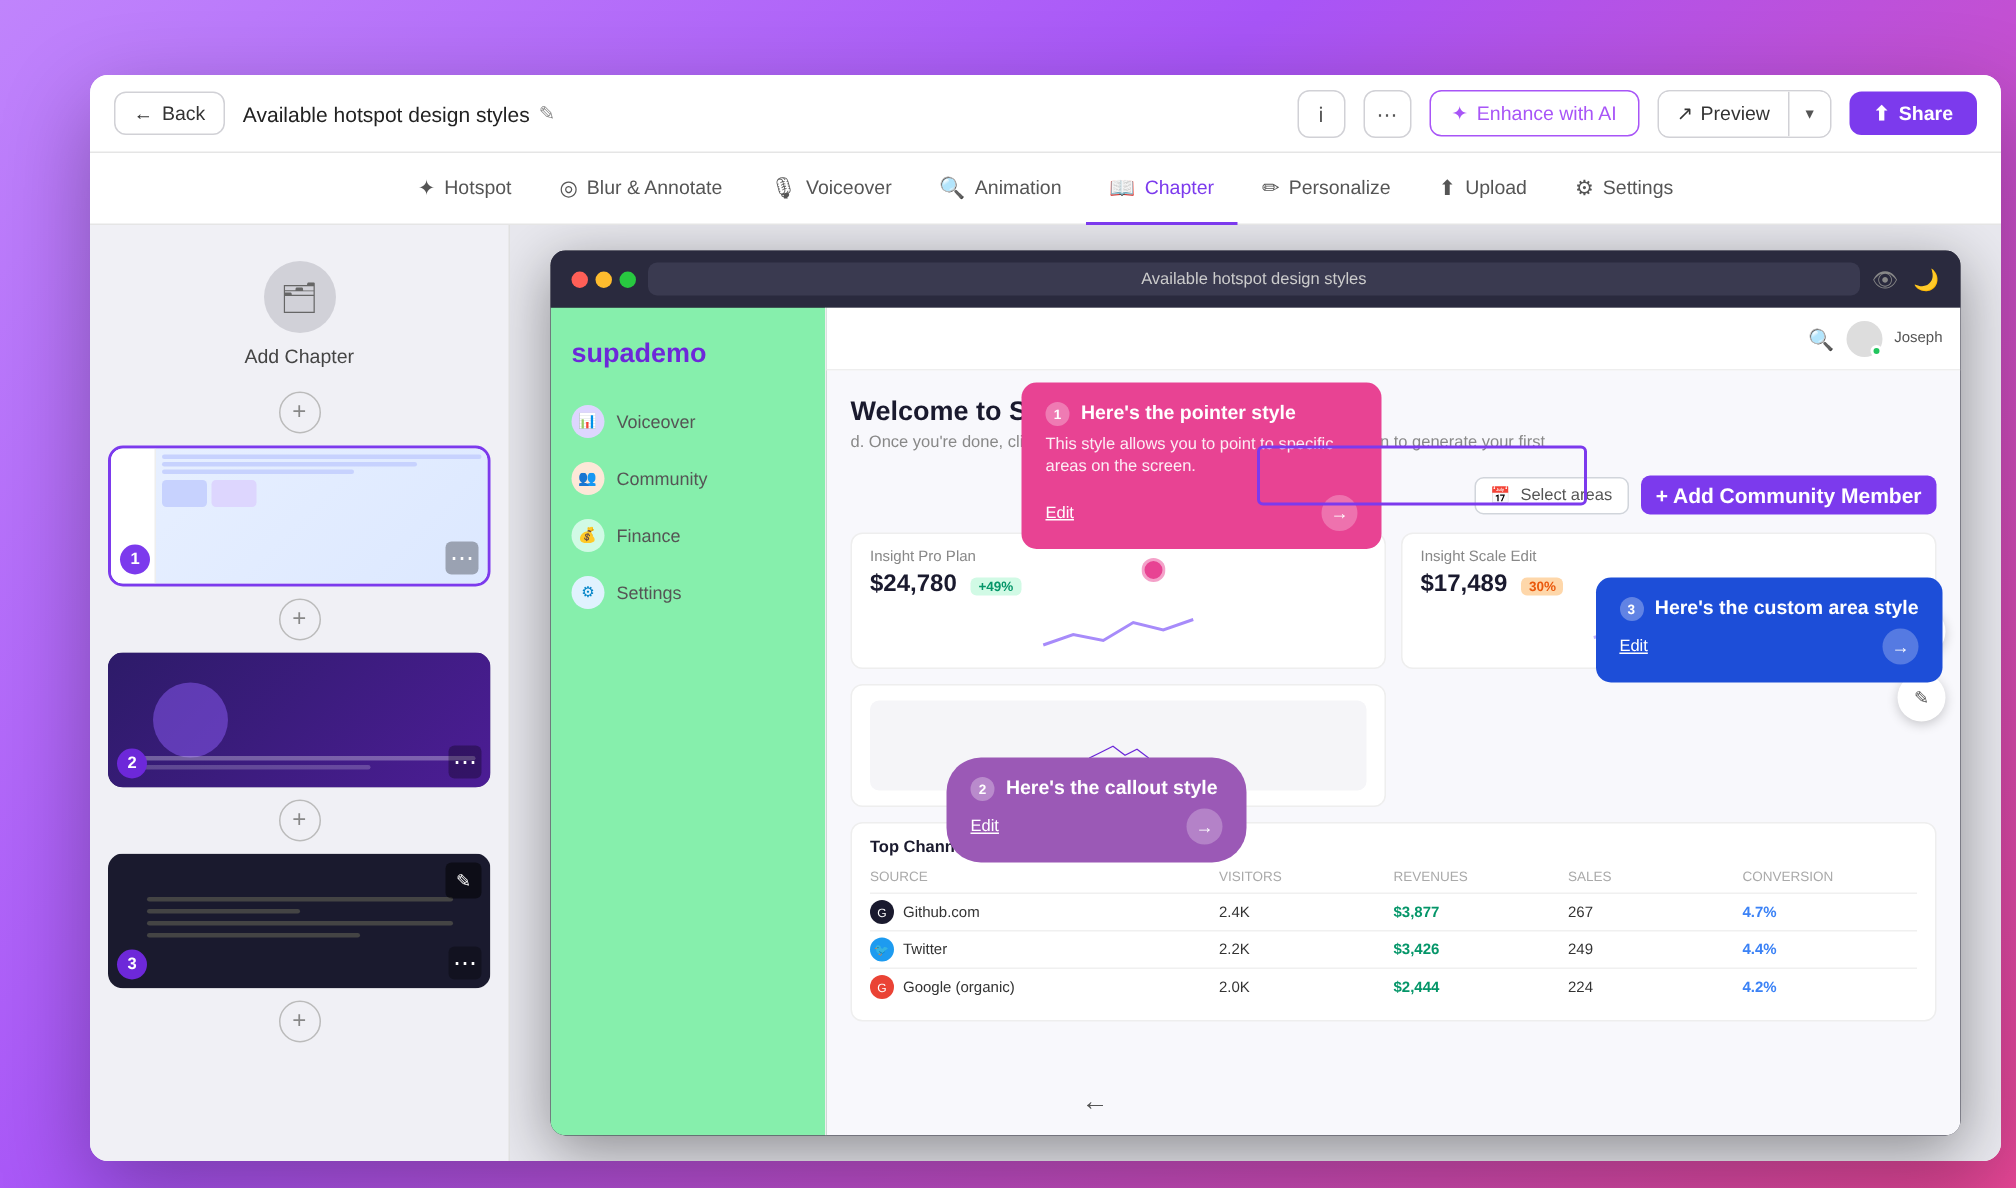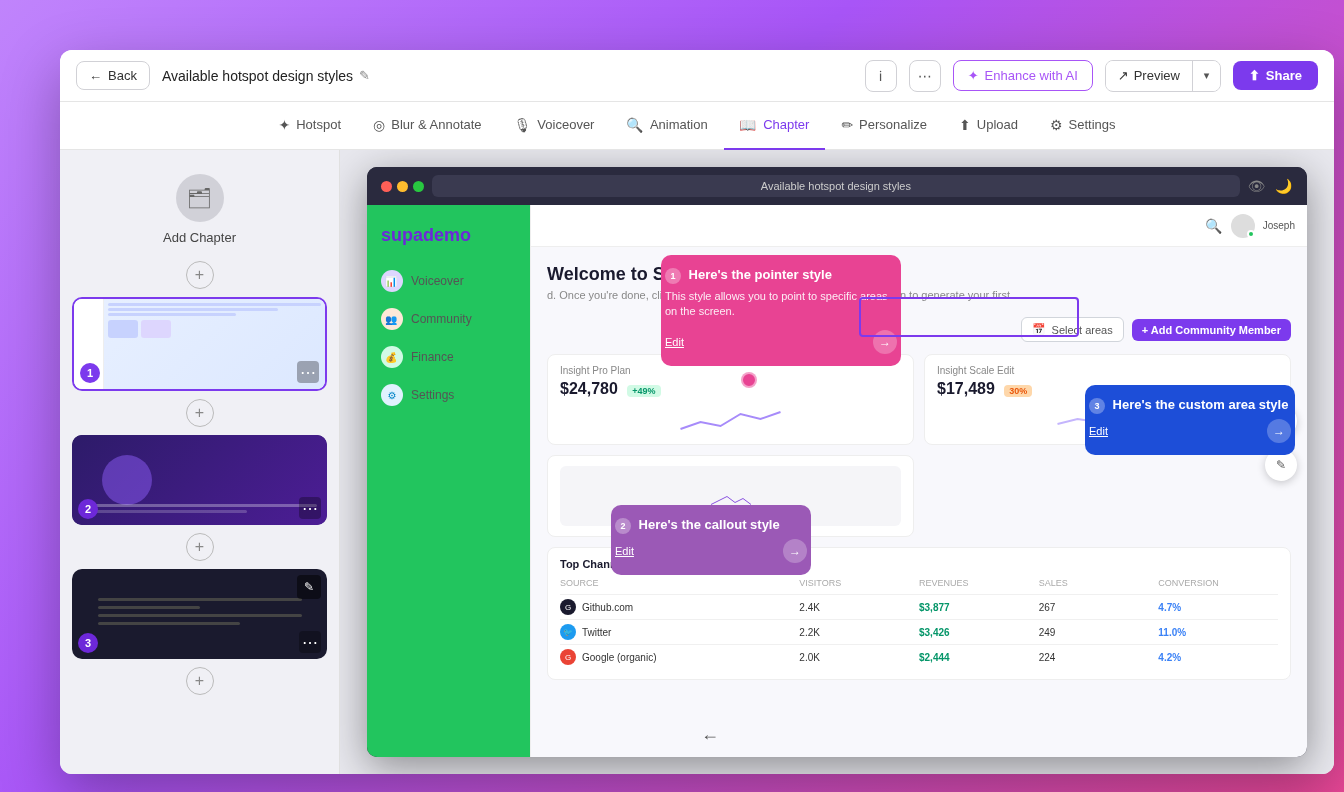--- a/index.html
+++ b/index.html
@@ -277,22 +277,22 @@
       color: #ccc;
     }
     .browser-actions { display: flex; gap: 10px; color: #888; font-size: 14px; }
     
     .app-inner {
       flex: 1;
       display: flex;
       overflow: hidden;
     }
     .app-sidebar {
-      width: 164px;
-      background: #22c55e;
+      width: 184px;
+      background: #86efac;
       border-right: 1px solid #eee;
       padding: 12px 0;
       flex-shrink: 0;
     }
     .app-logo {
       padding: 8px 14px 16px;
       font-size: 18px;
       font-weight: 800;
       color: #6d28d9;
     }
@@ -344,21 +344,21 @@
       border-radius: 6px;
       background: #fff;
       font-size: 11px;
       color: #555;
     }
     .add-member-btn {
       padding: 5px 10px;
       background: #7c3aed;
       border-radius: 6px;
       color: #fff;
-      font-size: 11px;
+      font-size: 14px;
       font-weight: 600;
     }
     
     .plan-cards {
       display: grid;
       grid-template-columns: 1fr 1fr;
       gap: 10px;
       margin-bottom: 10px;
     }
     .plan-card {
@@ -413,27 +413,27 @@
     }
     .github-icon { background: #1a1a2e; color: #fff; }
     .twitter-icon { background: #1d9bf0; color: #fff; }
     .google-icon { background: #ea4335; color: #fff; }
     .revenue-green { color: #059669; font-weight: 600; }
     .conversion-blue { color: #3b82f6; font-weight: 600; }
     
     .hotspot-tooltip {
       position: absolute;
       border-radius: 10px;
-      padding: 12px 4px;
+      padding: 12px 16px;
       color: #fff;
       min-width: 200px;
       max-width: 240px;
     }
     .tooltip-red { background: #e84393; }
-    .tooltip-purple { background: #9b59b6; }
+    .tooltip-purple { background: #9b59b6; border-radius: 23px; }
     .tooltip-blue { background: #1d4ed8; }
     .tooltip-number {
       display: inline-flex;
       align-items: center;
       justify-content: center;
       width: 16px; height: 16px;
       background: rgba(255,255,255,0.3);
       border-radius: 50%;
       font-size: 9px;
       font-weight: 700;
@@ -804,21 +804,21 @@
                 </div>
 
                 <div class="table-row-data">
                   <div class="source-cell">
                     <div class="source-icon twitter-icon">🐦</div>
                     <span>Twitter</span>
                   </div>
                   <span>2.2K</span>
                   <span class="revenue-green">$3,426</span>
                   <span>249</span>
-                  <span class="conversion-blue">11.0%</span>
+                  <span class="conversion-blue">4.4%</span>
                 </div>
 
                 <div class="table-row-data">
                   <div class="source-cell">
                     <div class="source-icon google-icon">G</div>
                     <span>Google (organic)</span>
                   </div>
                   <span>2.0K</span>
                   <span class="revenue-green">$2,444</span>
                   <span>224</span>

